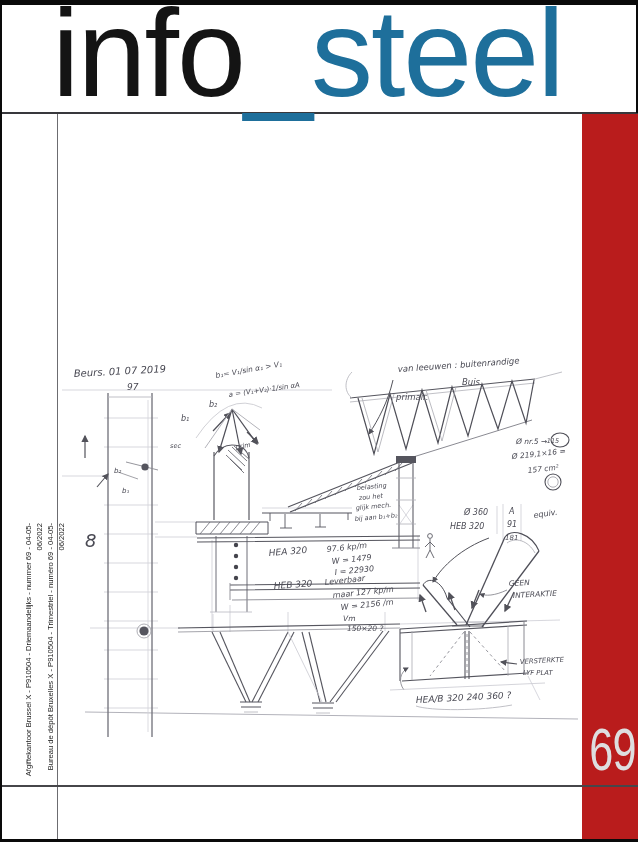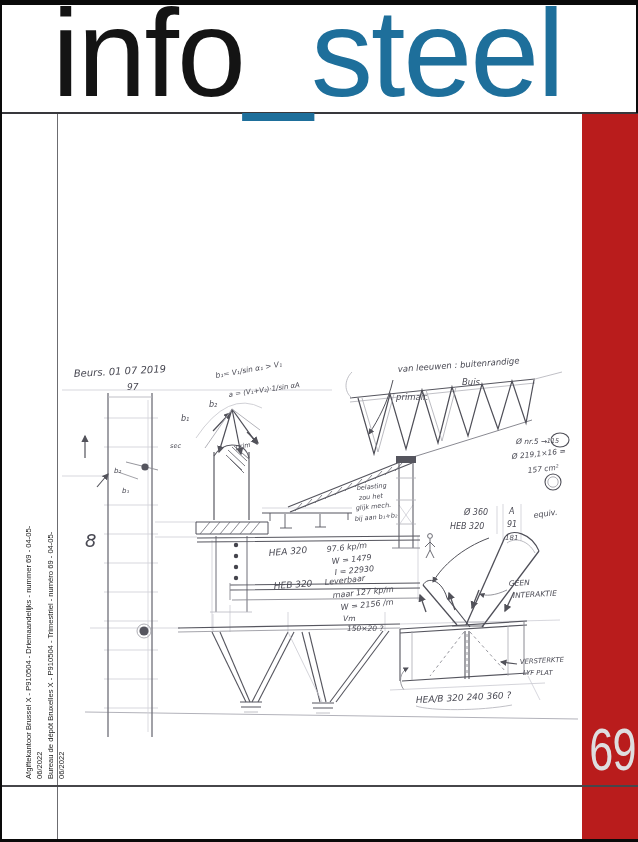--- a/index.html
+++ b/index.html
@@ -1,17 +1,17 @@
 <!DOCTYPE html>
 <html><head>
 <meta charset="utf-8">
 <style>
   html,body{margin:0;padding:0;background:#e8e8e8;}
   .page{position:relative;width:638px;height:842px;background:#ffffff;overflow:hidden;
-        font-family:"Liberation Sans", sans-serif;}
+        font-family:"Liberation Sans", sans-serif;text-align:right;}
   
   .top-bar{position:absolute;left:0;top:0;width:638px;height:5px;background:#0a0a0a;z-index:6;}
   .left-border{position:absolute;left:0;top:0;width:2px;height:842px;background:#0a0a0a;z-index:6;}
   .right-border{position:absolute;right:0;top:0;width:2px;height:113px;background:#0a0a0a;z-index:6;}
   .bottom-bar{position:absolute;left:0;top:839px;width:638px;height:3px;background:#0a0a0a;z-index:6;}
   .header-rule{position:absolute;left:0;top:112px;width:638px;height:1.5px;background:#38383c;z-index:4;}
   .bottom-rule{position:absolute;left:0;top:784.5px;width:638px;height:2px;background:#46464a;z-index:4;}
   .content-vrule{position:absolute;left:57px;top:113px;width:1px;height:727px;background:#6c6c70;z-index:3;}
   
   .masthead{position:absolute;left:52px;top:-10px;margin:0;font-size:124px;line-height:1.02;

